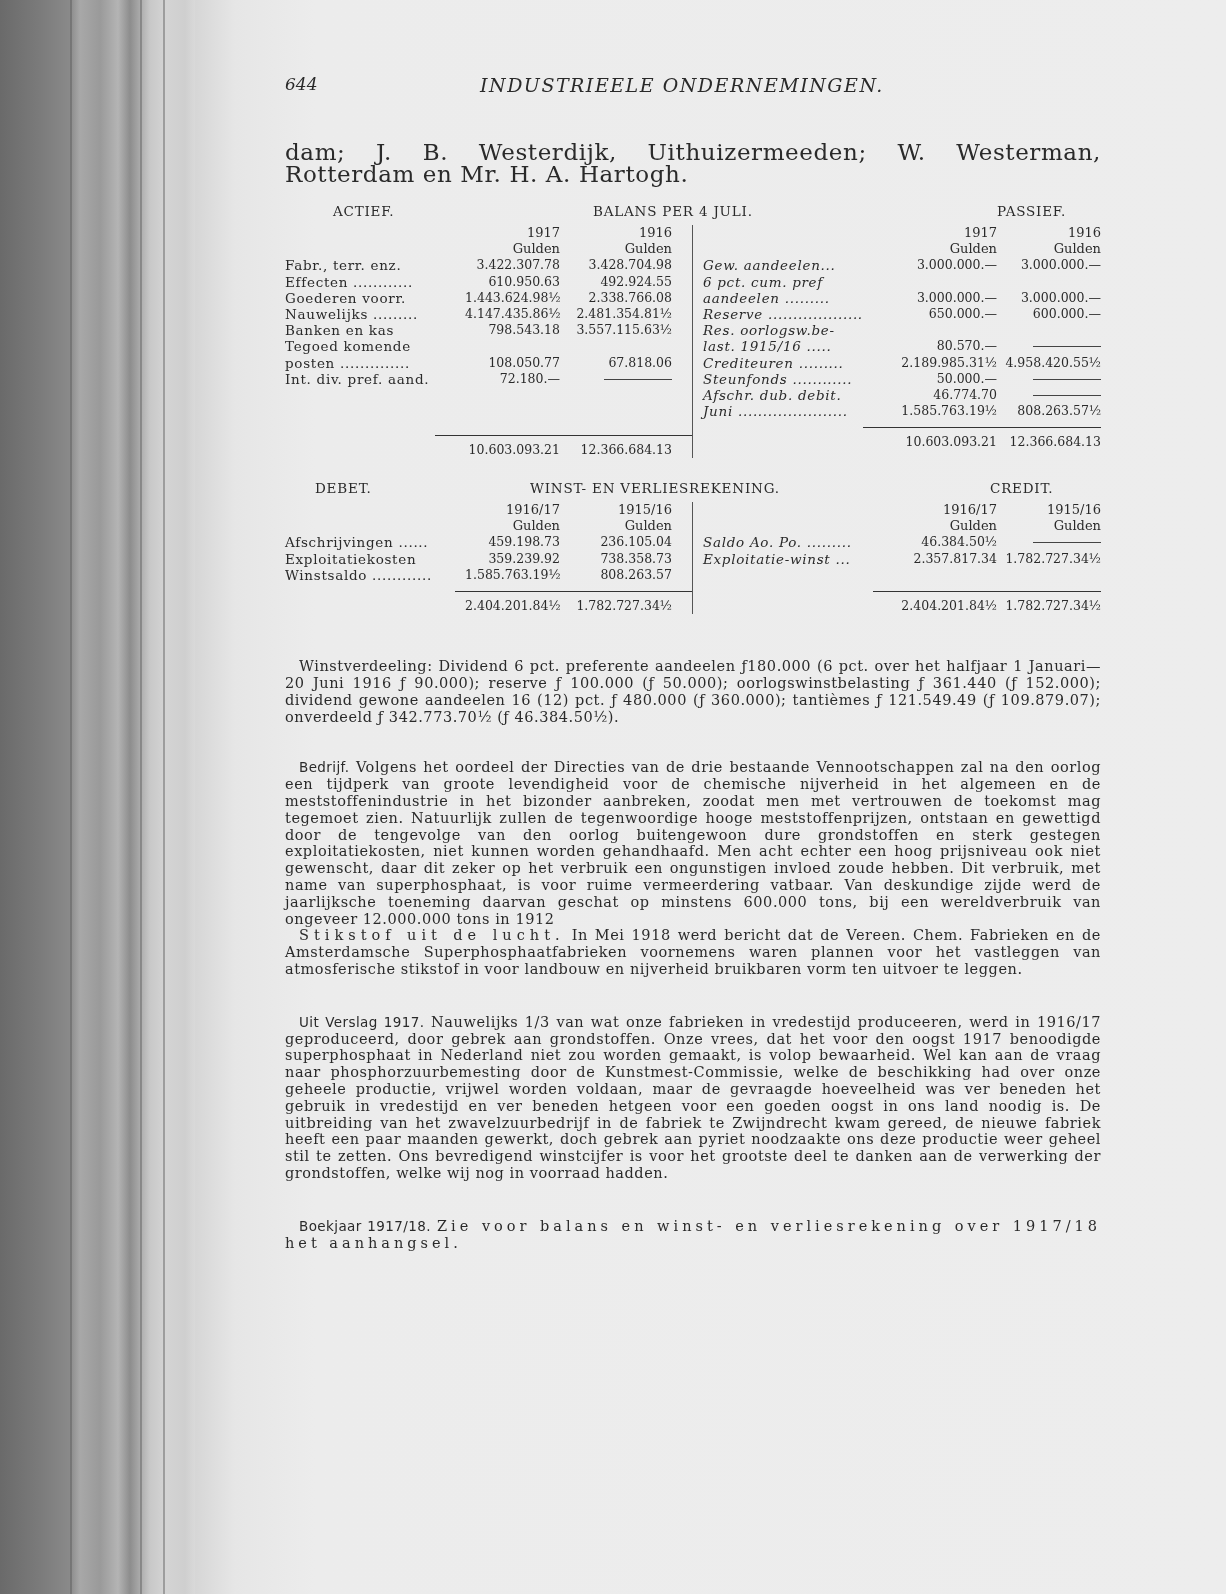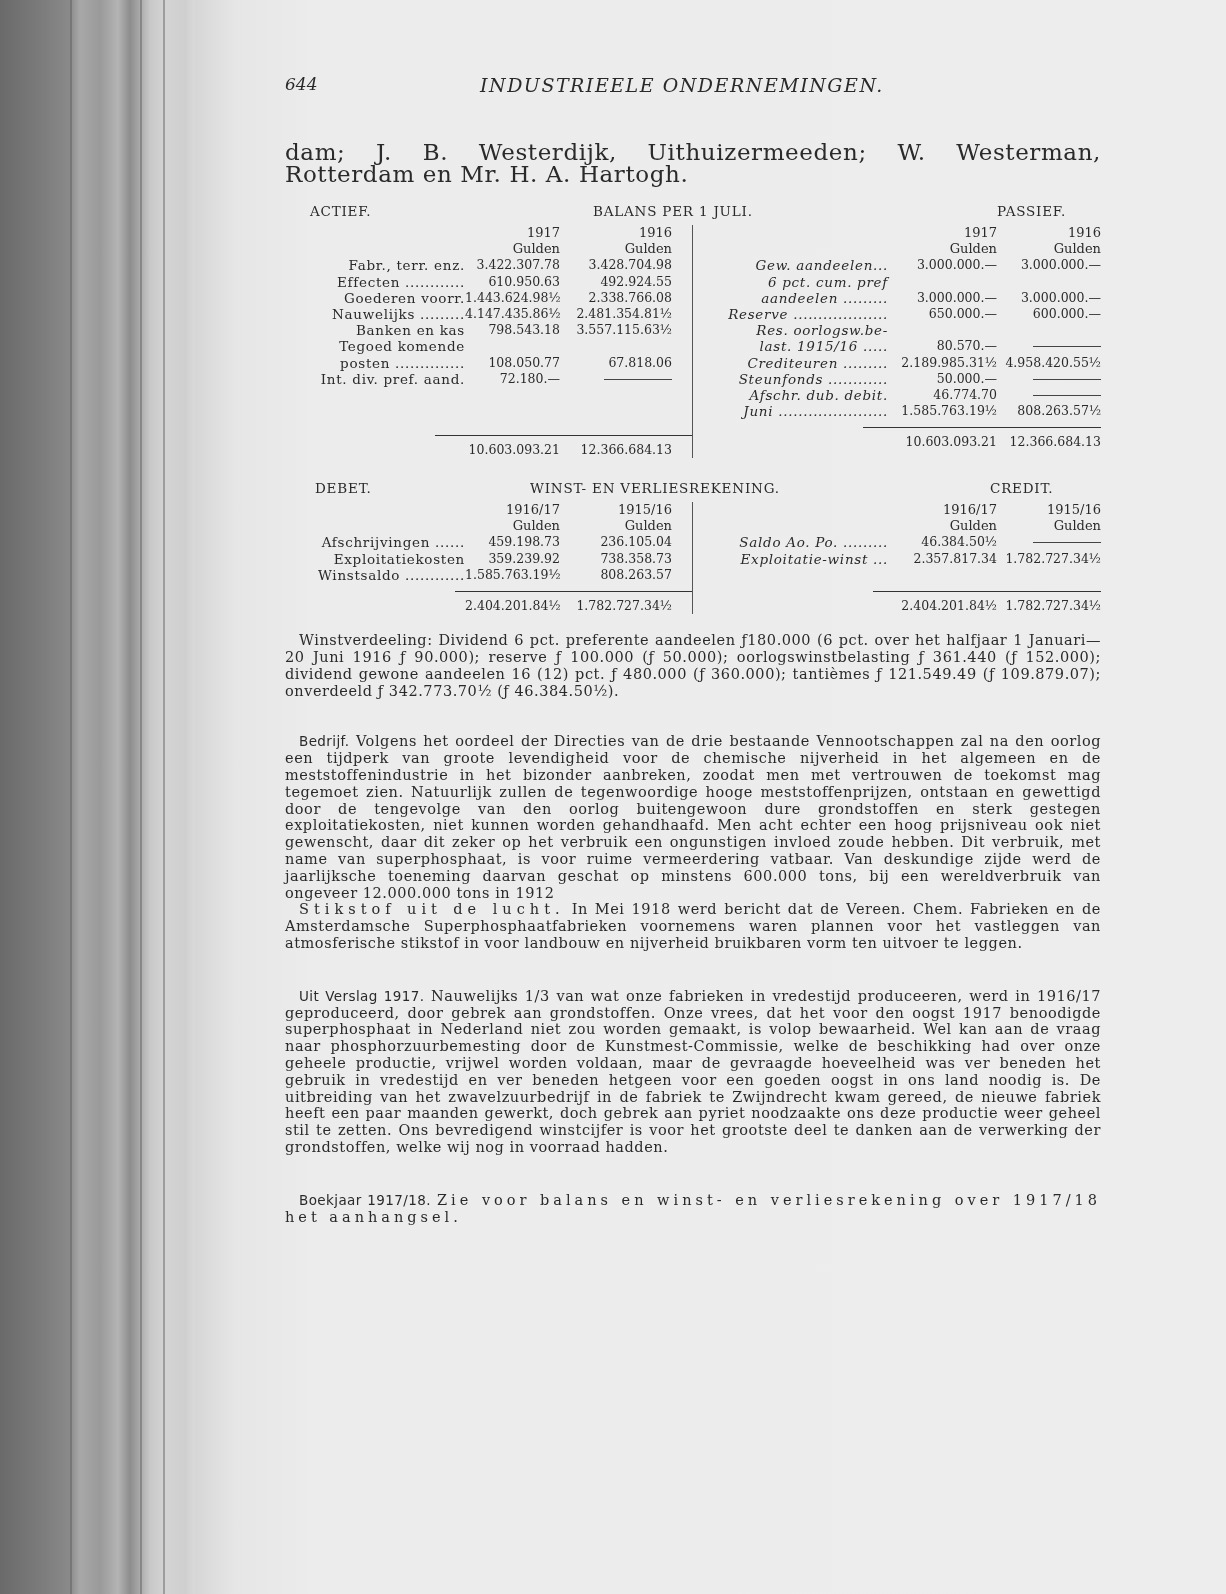--- a/index.html
+++ b/index.html
@@ -24,21 +24,21 @@
   .running-head .title { position: absolute; left: 195px; top: 0; font-style: italic; letter-spacing: 1.5px; }
   .intro { margin-top: 37px; font-size: 23px; line-height: 22px; text-align: justify; letter-spacing: .6px; }
 
   .sheet { position: relative; margin-top: 18px; font-size: 13.5px; }
   .sheet-head { position: relative; height: 22px; letter-spacing: .8px; }
   .sheet-head span { position: absolute; top: 0; }
   .sheet-body { position: relative; display: flex; }
   .side { width: 50%; position: relative; }
   .side.left { border-right: 1px solid #555; }
   .row { display: flex; height: 16.2px; line-height: 16.2px; white-space: nowrap; }
-  .row .lbl { flex: 0 0 auto; letter-spacing: .7px; text-align: right; }
+  .row .lbl { flex: 0 0 auto; letter-spacing: .7px; }
   .row .c1, .row .c2 { text-align: right; font-size: 12.5px; }
   .left .lbl { width: 180px; }
   .left .c1 { width: 95px; }
   .left .c2 { width: 112px; }
   .right .lbl { width: 185px; padding-left: 10px; font-style: italic; }
   .right .c1 { width: 110px; }
   .right .c2 { width: 105px; }
   .hdr .c1, .hdr .c2 { font-size: 13px; }
   .dash { display: inline-block; width: 68px; border-top: 1px solid #444; vertical-align: middle; }
   .rule { border-top: 1px solid #333; margin: 8px 0 6px 0; }
@@ -63,22 +63,22 @@
 
   <div class="running-head">
     <span class="pnum">644</span>
     <span class="title">INDUSTRIEELE ONDERNEMINGEN.</span>
   </div>
 
   <div class="intro">dam; J. B. Westerdijk, Uithuizermeeden; W. Westerman, Rotterdam en Mr. H. A. Hartogh.</div>
 
   <div class="sheet">
     <div class="sheet-head">
-      <span style="left:25px">ACTIEF.</span>
-      <span style="left:308px">BALANS PER 1 JULI.</span>
+      <span style="left:48px">ACTIEF.</span>
+      <span style="left:308px">BALANS PER 4 JULI.</span>
       <span style="left:712px">PASSIEF.</span>
     </div>
     <div class="sheet-body">
       <div class="side left">
         <div class="row hdr">
             <span class="lbl"></span>
             <span class="c1">1917</span>
             <span class="c2">1916</span>
           </div>
         <div class="row hdr">
@@ -278,21 +278,21 @@
         <div class="rule" style="margin-left:180px"></div>
         <div class="row totals">
             <span class="lbl"></span>
             <span class="c1">2.404.201.84½</span>
             <span class="c2">1.782.727.34½</span>
           </div>
       </div>
     </div>
   </div>
 
-  <p class="para indent" style="margin-top:18px">Winstverdeeling: Dividend 6 pct. preferente aandeelen ƒ180.000 (6 pct. over het halfjaar 1 Januari—20 Juni 1916 ƒ 90.000); reserve ƒ 100.000 (ƒ 50.000); oorlogswinstbelasting ƒ 361.440 (ƒ 152.000); dividend gewone aandeelen 16 (12) pct. ƒ 480.000 (ƒ 360.000); tantièmes ƒ 121.549.49 (ƒ 109.879.07); onverdeeld ƒ 342.773.70½ (ƒ 46.384.50½).</p>
+  <p class="para indent" style="margin-top:44px">Winstverdeeling: Dividend 6 pct. preferente aandeelen ƒ180.000 (6 pct. over het halfjaar 1 Januari—20 Juni 1916 ƒ 90.000); reserve ƒ 100.000 (ƒ 50.000); oorlogswinstbelasting ƒ 361.440 (ƒ 152.000); dividend gewone aandeelen 16 (12) pct. ƒ 480.000 (ƒ 360.000); tantièmes ƒ 121.549.49 (ƒ 109.879.07); onverdeeld ƒ 342.773.70½ (ƒ 46.384.50½).</p>
 
   <p class="para indent" style="margin-top:34px; margin-bottom:0">
     <span class="lead">Bedrijf.</span>
     <span>Volgens het oordeel der Directies van de drie bestaande Vennootschappen zal na den oorlog een tijdperk van groote levendigheid voor de chemische nijverheid in het algemeen en de meststoffenindustrie in het bizonder aanbreken, zoodat men met vertrouwen de toekomst mag tegemoet zien. Natuurlijk zullen de tegenwoordige hooge meststoffenprijzen, ontstaan en gewettigd door de tengevolge van den oorlog buitengewoon dure grondstoffen en sterk gestegen exploitatiekosten, niet kunnen worden gehandhaafd. Men acht echter een hoog prijsniveau ook niet gewenscht, daar dit zeker op het verbruik een ongunstigen invloed zoude hebben. Dit verbruik, met name van superphosphaat, is voor ruime vermeerdering vatbaar. Van deskundige zijde werd de jaarlijksche toeneming daarvan geschat op minstens 600.000 tons, bij een wereldverbruik van ongeveer 12.000.000 tons in 1912</span>
   </p>
   <p class="para indent" style="margin-top:0">
     <span class="spaced">Stikstof uit de lucht.</span>
     <span>In Mei 1918 werd bericht dat de Vereen. Chem. Fabrieken en de Amsterdamsche Superphosphaatfabrieken voornemens waren plannen voor het vastleggen van atmosferische stikstof in voor landbouw en nijverheid bruikbaren vorm ten uitvoer te leggen.</span>
   </p>
 

